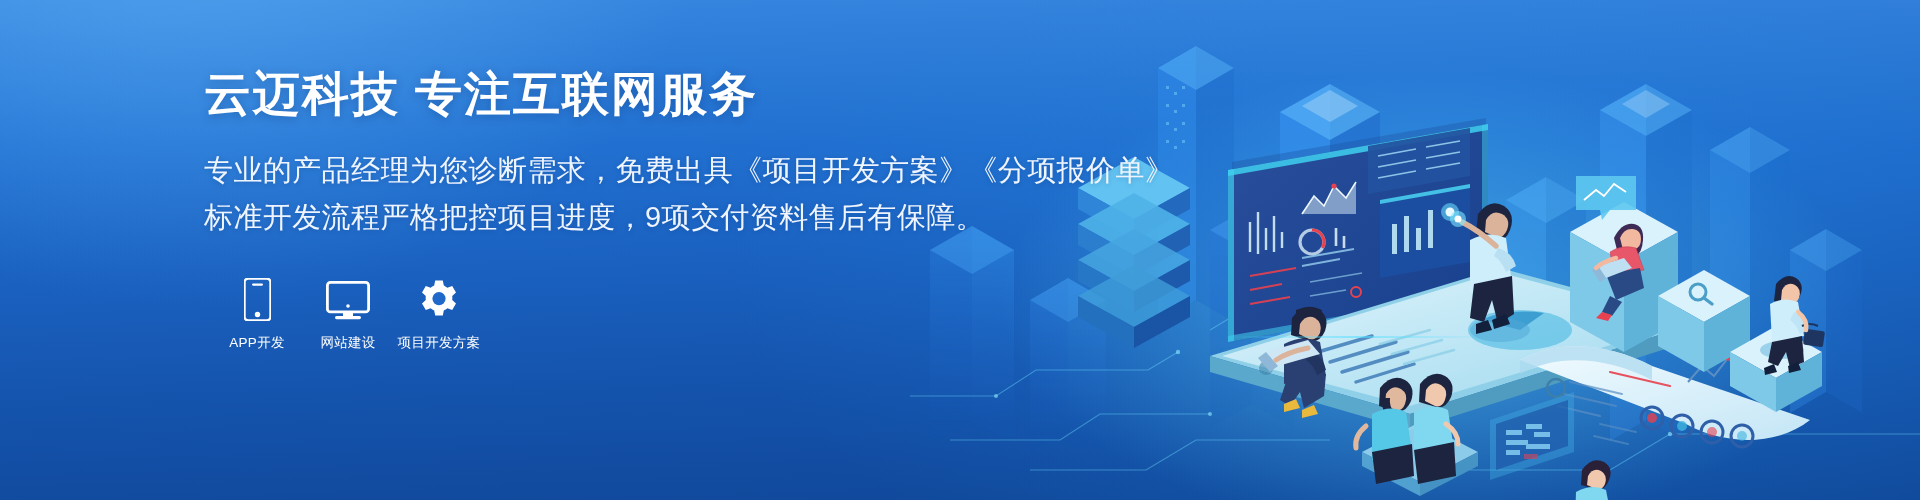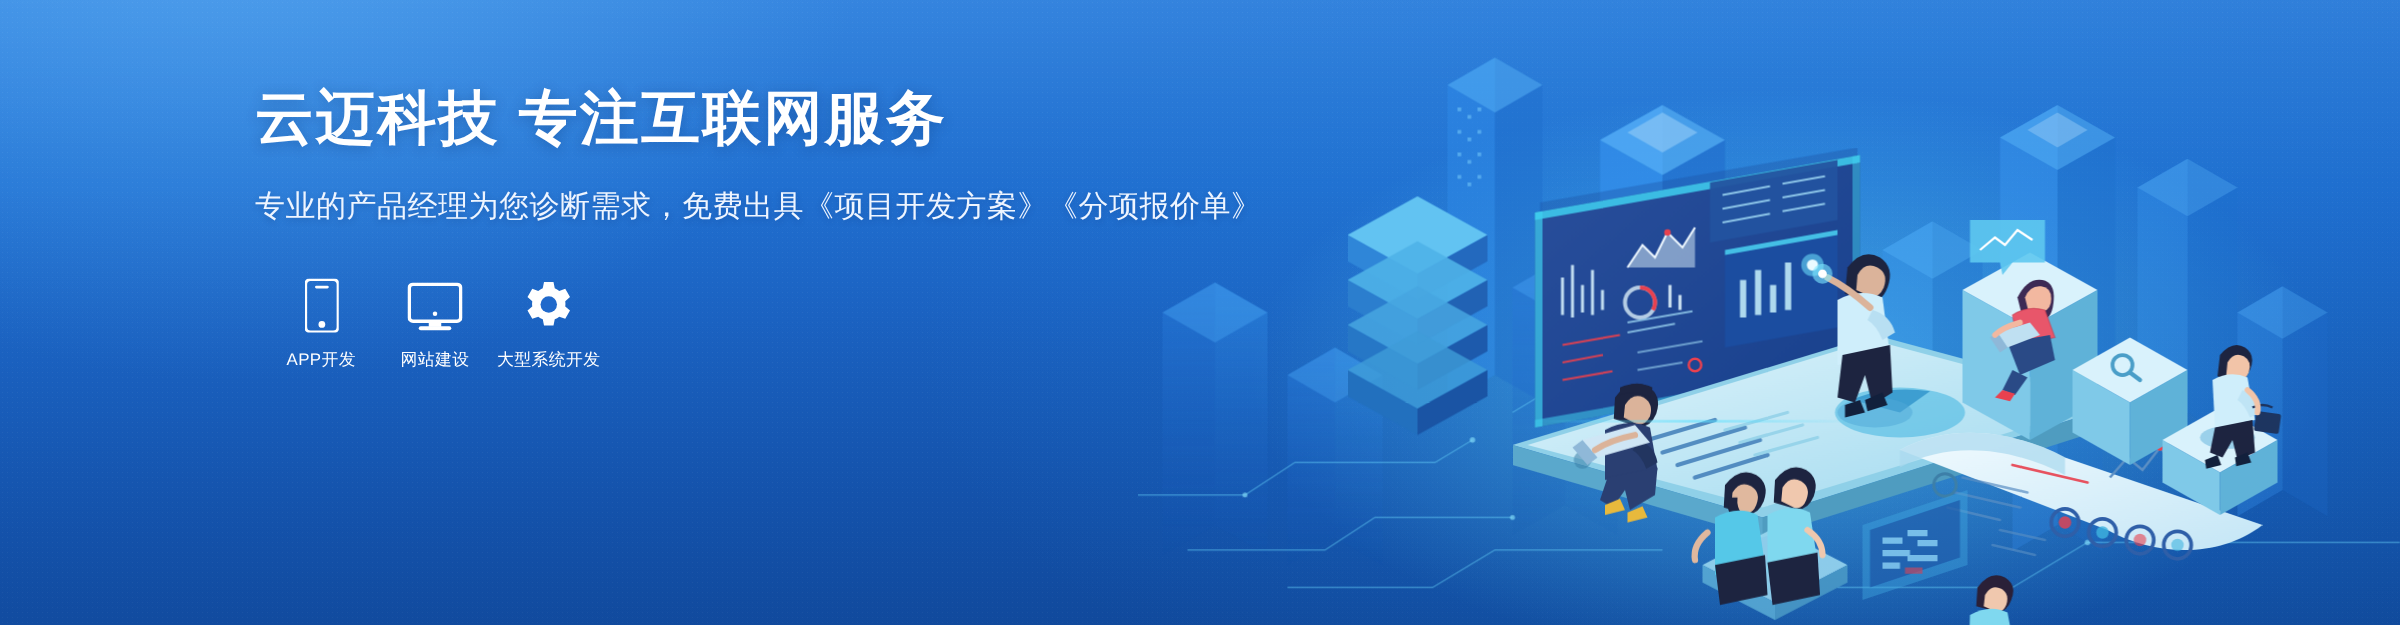--- a/index.html
+++ b/index.html
@@ -30,21 +30,21 @@
   }
 
   
   #copy { position:absolute; left:204px; top:66px; width:720px; z-index:6; }
   #title {
     font-size:47px; font-weight:bold; color:#ffffff; letter-spacing:2px;
     line-height:1.18; white-space:nowrap;
     text-shadow:0 2px 10px rgba(6,40,100,0.30);
   }
   .sub {
-    font-size:24px; color:#eef5ff; line-height:1.62;
+    font-size:29px; color:#eef5ff; line-height:1.62;
     letter-spacing:0.4px; white-space:nowrap;
     text-shadow:0 1px 5px rgba(6,40,100,0.25);
   }
   #sub-wrap { margin-top:26px; }
 
   
   #services { display:flex; margin-top:36px; margin-left:16px; }
   .svc { display:flex; flex-direction:column; align-items:center; width:74px; margin-right:17px; }
   .svc-ico { height:44px; display:flex; align-items:flex-end; justify-content:center; }
   .svc-ico svg { display:block; }
@@ -490,20 +490,21 @@
       <rect x="318" y="336" width="260" height="2" fill="url(#glowL)" opacity=".7"></rect>
     </svg>
   </div>
 
   <div id="copy">
 
     <div id="title">云迈科技 专注互联网服务</div>
 
     <div id="sub-wrap">
       <div class="sub">专业的产品经理为您诊断需求，免费出具《项目开发方案》《分项报价单》</div>
+      <div class="sub">标准开发流程严格把控项目进度，9项交付资料售后有保障。</div>
     </div>
 
     <div id="services">
 
       <div class="svc">
         <div class="svc-ico">
           <svg width="27" height="43" viewBox="0 0 27 43">
             <rect x="0.5" y="0.5" width="26" height="42" rx="4" ry="4" fill="none" stroke="#ffffff" stroke-width="2.4"></rect>
             <rect x="8" y="5.5" width="11" height="2.2" rx="1.1" fill="#ffffff"></rect>
             <circle cx="13.5" cy="36.5" r="2.7" fill="#ffffff"></circle>
@@ -526,20 +527,20 @@
         <div class="svc-label">网站建设</div>
       </div>
 
       <div class="svc">
         <div class="svc-ico">
           <svg width="42" height="42" viewBox="0 0 42 42">
             <path d="M17.2,1.6 h7.6 l1.0,5.0 a14.6,14.6 0 0 1 3.6,2.1 l4.8,-1.7 l3.8,6.6 l-3.8,3.3 a14.6,14.6 0 0 1 0,4.2 l3.8,3.3 l-3.8,6.6 l-4.8,-1.7 a14.6,14.6 0 0 1 -3.6,2.1 l-1.0,5.0 h-7.6 l-1.0,-5.0 a14.6,14.6 0 0 1 -3.6,-2.1 l-4.8,1.7 l-3.8,-6.6 l3.8,-3.3 a14.6,14.6 0 0 1 0,-4.2 l-3.8,-3.3 l3.8,-6.6 l4.8,1.7 a14.6,14.6 0 0 1 3.6,-2.1 Z" fill="#ffffff"></path>
             <circle cx="21" cy="19.6" r="6.6" fill="#2069cb"></circle>
           </svg>
         </div>
-        <div class="svc-label">大型系统开发</div>
+        <div class="svc-label">项目开发方案</div>
       </div>
 
     </div>
   </div>
 
   <div id="vignette"></div>
 </div>
 
 </body></html>

